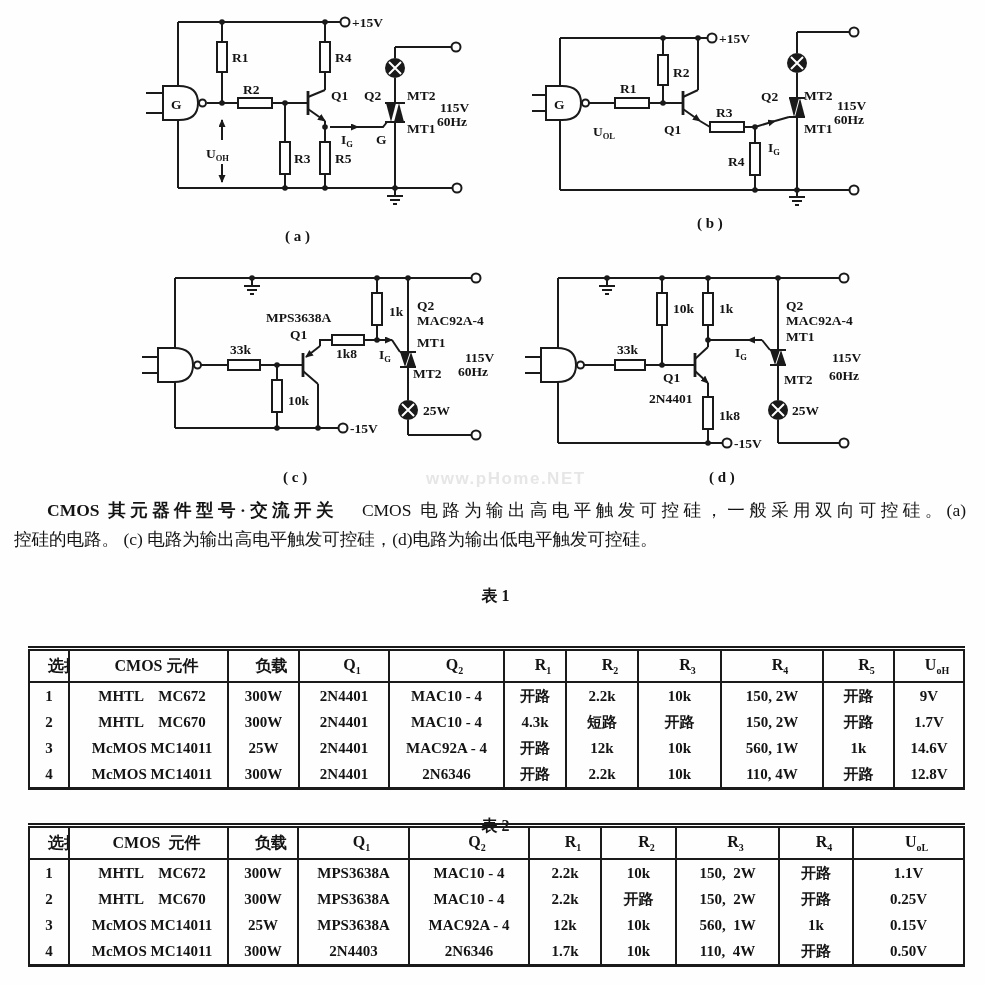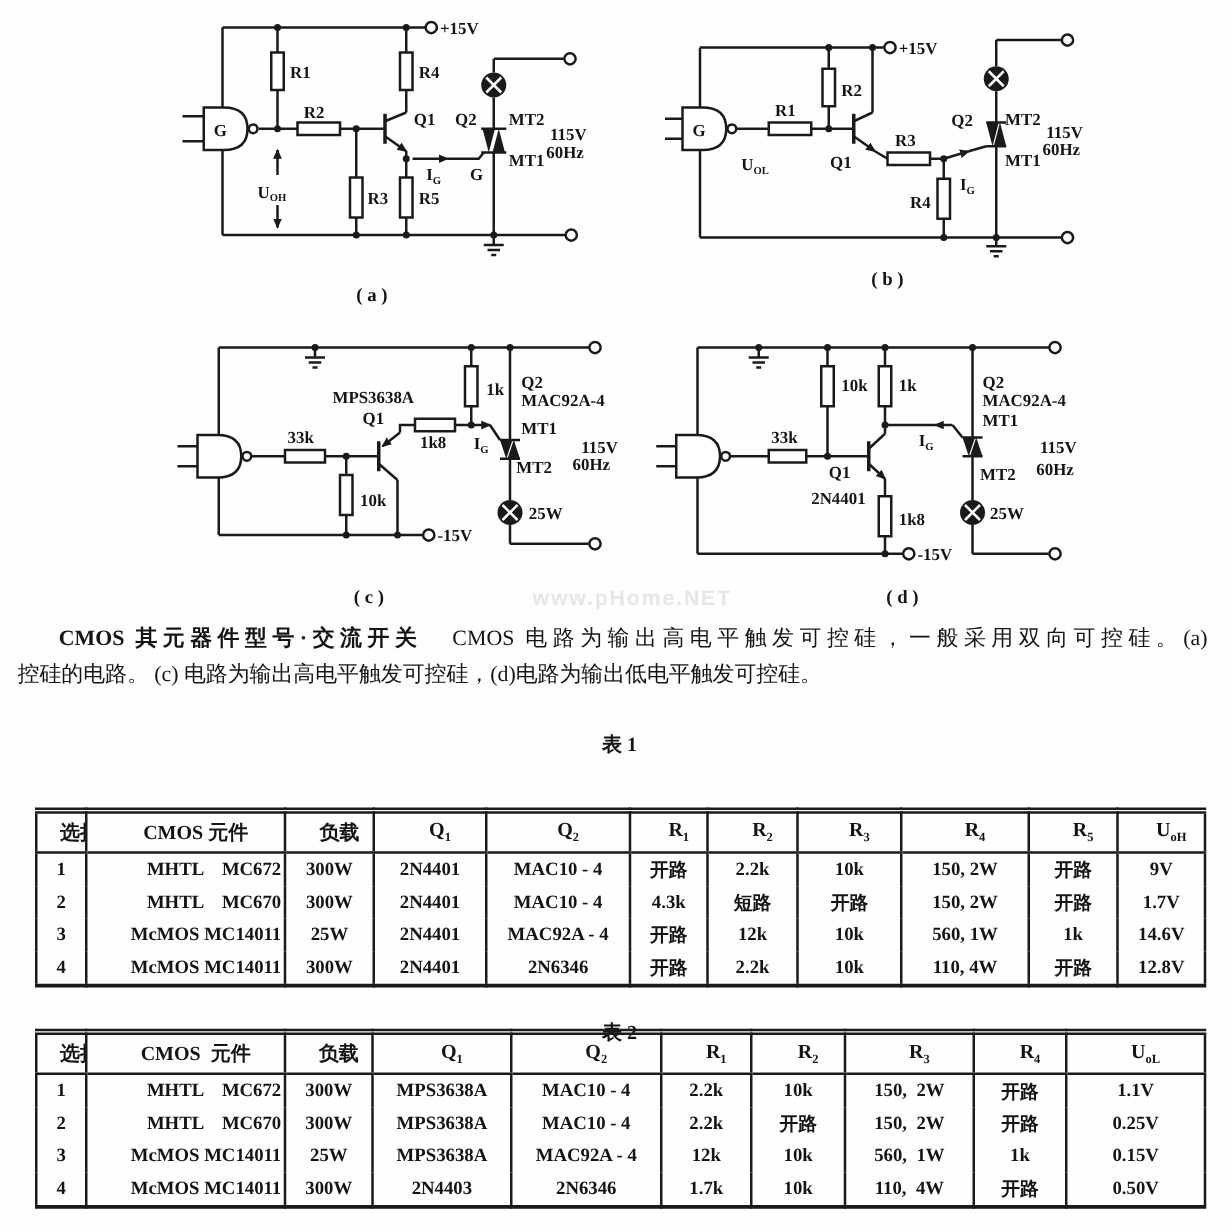--- a/index.html
+++ b/index.html
@@ -30,21 +30,21 @@
   
   .tbl-title{position:absolute;left:28px;width:935px;text-align:center;
              font:bold 16px "Liberation Serif",serif;}
   .datatable{position:absolute;border-collapse:collapse;table-layout:fixed;
              border:2px solid #1a1a1a;border-top:5px double #1a1a1a;border-bottom:3px solid #1a1a1a;}
   .datatable th,.datatable td{border-left:2px solid #1a1a1a;padding:0 2px;text-align:center;
              white-space:pre;overflow:hidden;}
   .datatable th:first-child,.datatable td:first-child{border-left:none;}
   .datatable thead th{border-bottom:2px solid #1a1a1a;font:bold 16px "Liberation Serif",serif;height:30px;padding-left:18px;}
   .datatable td{font:bold 15px "Liberation Serif",serif;height:26px;}
-  .datatable td.cell-left{text-align:right;padding-left:9px;}
+  .datatable td.cell-left{text-align:center;padding-left:9px;}
   .datatable th sub{font-size:10px;}
   #t1{left:28px;top:646px;width:935px;}
   #t2{left:28px;top:823px;width:935px;}
 </style>
 </head>
 <body>
 
 <div class="page">
 
   <svg class="schem" width="985" height="494" viewBox="0 0 985 494">

